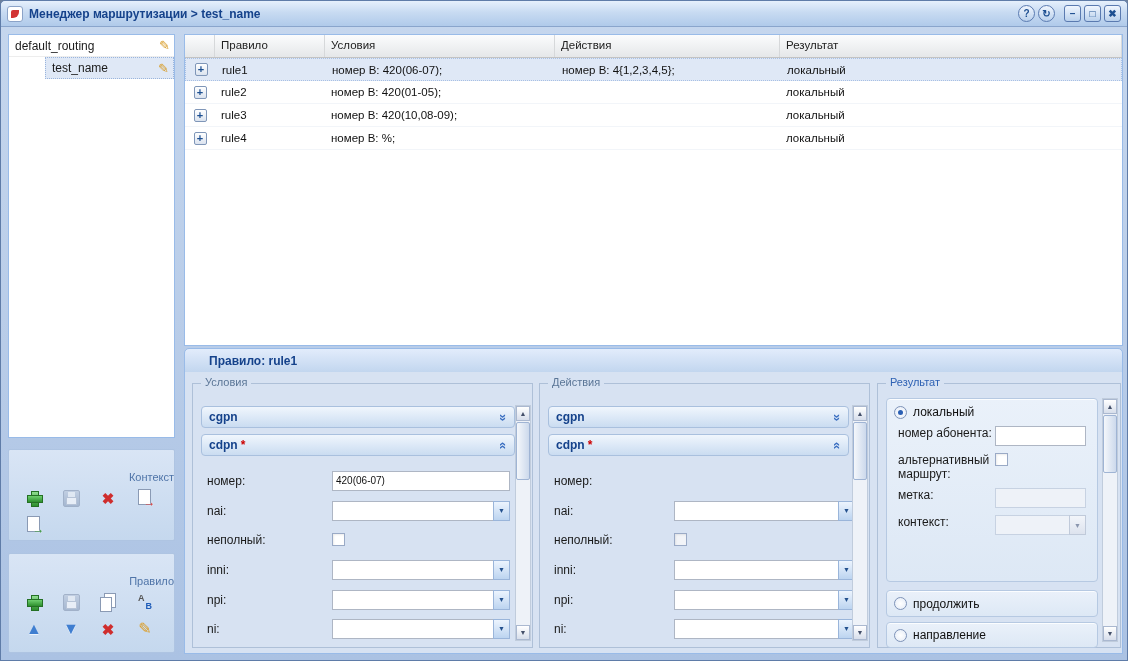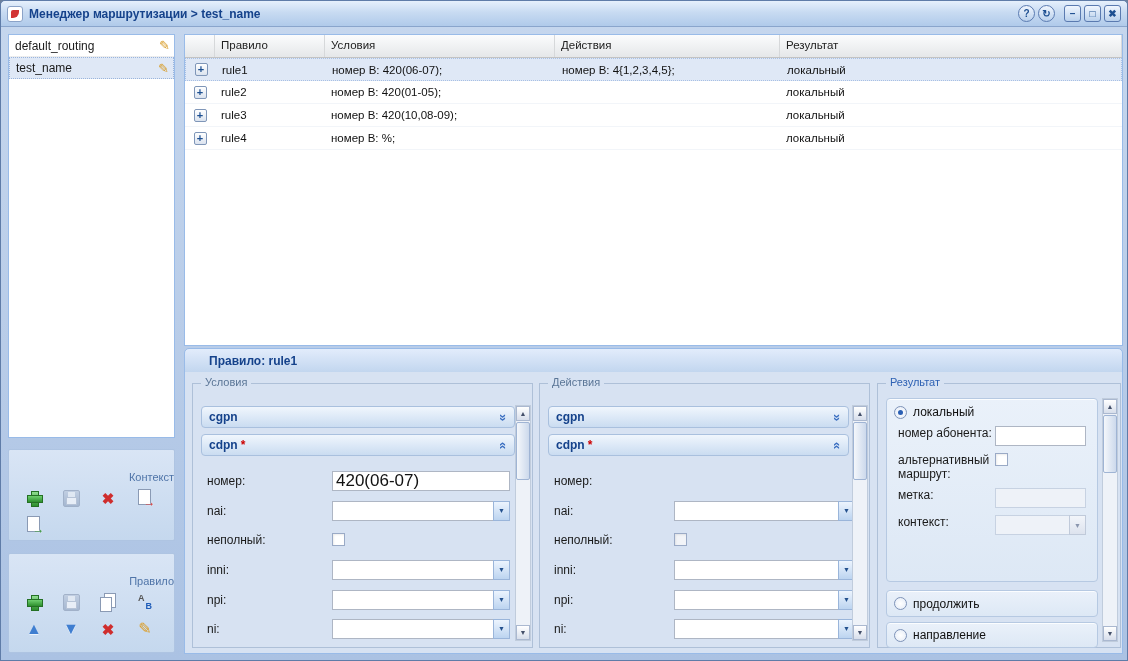--- a/index.html
+++ b/index.html
@@ -29,21 +29,21 @@
     color:#1d4f91; font-size:10px; font-weight:bold;
     display:flex; align-items:center; justify-content:center; cursor:pointer;
   }
   .wbtn.round { border-radius:50%; }
   .wbtn.gap { margin-left:6px; }
   
   .ctx-list { position:absolute; left:7px; top:33px; width:167px; height:404px;
     background:#fff; border:1px solid #99bbe8; }
   .ctx-item { height:22px; display:flex; align-items:center; padding:0 4px 0 6px;
     font-size:12px; color:#1a1a1a; border-bottom:1px solid #ededed; cursor:pointer; }
-  .ctx-item.selected { background:#dfe8f6; border:1px dotted #9ab5dd; }
+  .ctx-item.selected { background:#dfe8f6; border:1px dotted #9ab5dd;margin-left:36px; }
   .ctx-item .sp { flex:1; }
   .pencil { color:#d79b25; font-size:13px; line-height:13px; cursor:pointer; }
   .group { position:absolute; left:7px; width:167px;
     background:linear-gradient(180deg,#d9e5f5,#c5d8ee);
     border:1px solid #aec4e2; border-radius:2px; }
   .group-label { text-align:right; font-size:11px; color:#4f74a8; padding-top:21px; }
   .tool-row { display:flex; padding:3px 0 0 13px; gap:13px; }
   .tool { width:24px; height:24px; display:flex; align-items:center; justify-content:center; cursor:pointer; }
   .icon-plus { position:relative; width:16px; height:16px; }
   .icon-plus::before { content:''; position:absolute; left:5px; top:1px; width:6px; height:14px;
@@ -101,21 +101,21 @@
   .fs-res .fs-legend { color:#2f62b4; }
   .pbar { position:absolute; height:22px; left:8px;
     background:linear-gradient(#f0f6fd,#cadcf1); border:1px solid #a9c0de; border-radius:4px;
     display:flex; align-items:center; padding:0 7px; font-size:12px; font-weight:bold;
     color:#15428b; cursor:pointer; }
   .star { color:#cc0000; margin-left:3px; }
   .chev { margin-left:auto; color:#3a6ec0; font-weight:bold; font-size:13px;
     transform:rotate(90deg); cursor:pointer; }
   .frow { position:absolute; display:flex; align-items:center; height:21px; font-size:12px; color:#1a1a1a; }
   .flabel { flex:none; }
-  .txt { height:20px; border:1px solid #aeb6c4; background:#fff; font-size:17px;
+  .txt { height:20px; border:1px solid #aeb6c4; background:#fff; font-size:10px;
     padding:0 3px; font-family:inherit; color:#111; }
   .combo { display:flex; }
   .combo .txt { border-right:none; }
   .trig { width:17px; height:20px; background:linear-gradient(#ecf4fe,#bcd4f0);
     border:1px solid #9ab5da; color:#24518e; font-size:7px;
     display:flex; align-items:center; justify-content:center; cursor:pointer; }
   .cb { width:13px; height:13px; border:1px solid #9aaac6; background:#fff;
     box-shadow:inset 1px 1px 2px rgba(0,0,0,.08); cursor:pointer; }
   .dis .txt { background:#eef2f8; border-color:#c7d2e2; }
   .dis .trig { background:linear-gradient(#f2f5fa,#dde3ee); border-color:#c0cada; color:#8a96ae; }

